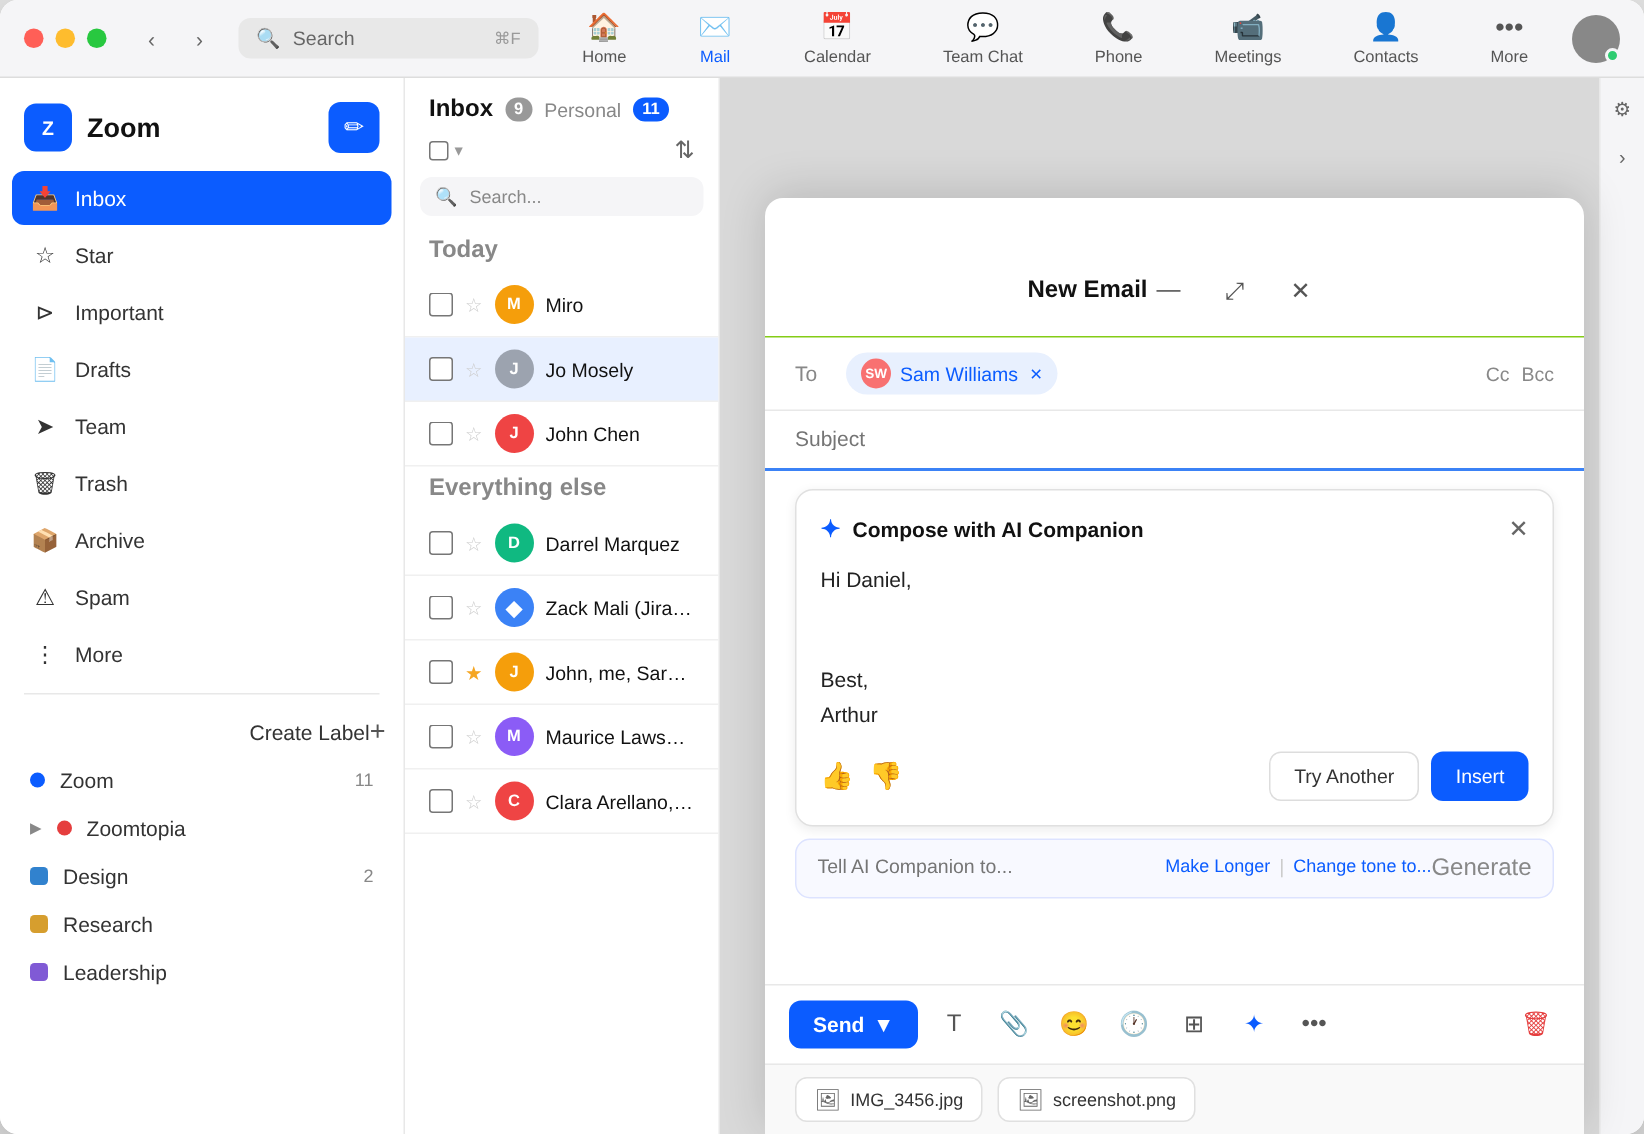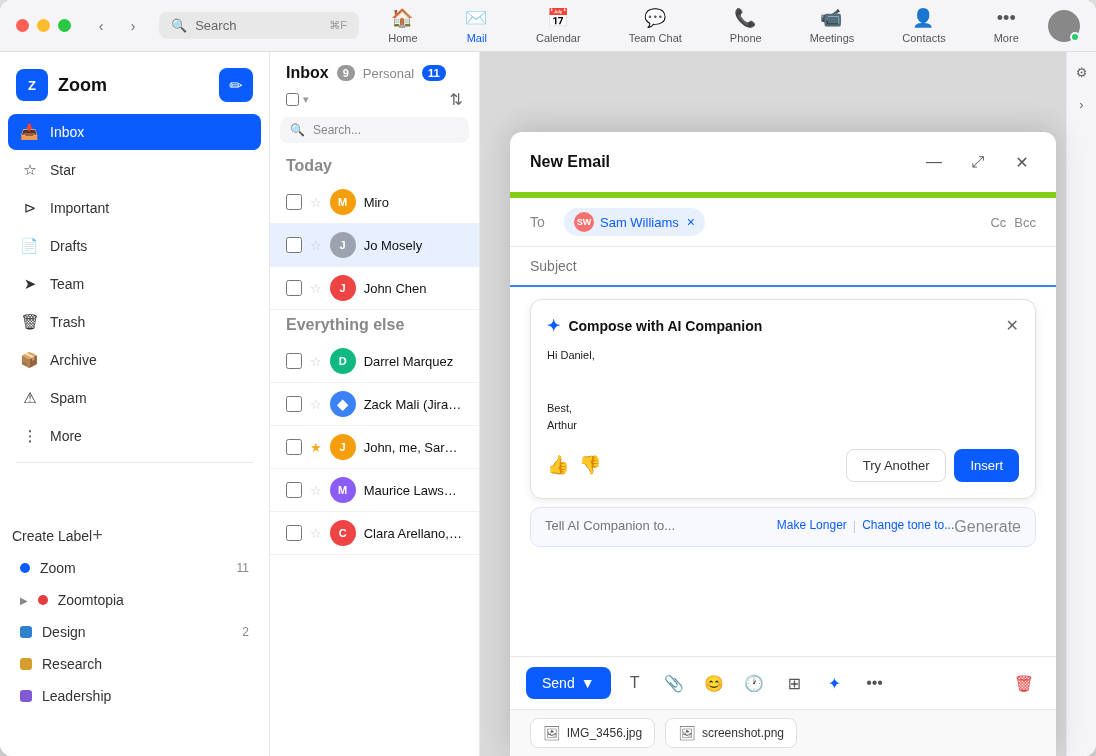--- a/index.html
+++ b/index.html
@@ -25,21 +25,21 @@
     .sidebar-header { display: flex; align-items: center; justify-content: space-between; padding: 8px 16px 12px; }
     .sidebar-brand { display: flex; align-items: center; gap: 10px; }
     .zoom-logo { width: 32px; height: 32px; background: #0b5cff; border-radius: 8px; display: flex; align-items: center; justify-content: center; color: white; font-size: 13px; font-weight: bold; }
     .sidebar-title { font-size: 18px; font-weight: 600; color: #111; }
     .compose-btn { width: 34px; height: 34px; background: #0b5cff; border-radius: 8px; border: none; cursor: pointer; display: flex; align-items: center; justify-content: center; color: white; font-size: 16px; }
     .sidebar-nav { display: flex; flex-direction: column; gap: 2px; padding: 0 8px; }
     .sidebar-item { display: flex; align-items: center; gap: 10px; padding: 9px 12px; border-radius: 8px; cursor: pointer; font-size: 14px; color: #333; }
     .sidebar-item.active { background: #0b5cff; color: white; }
     .sidebar-item-icon { font-size: 15px; width: 20px; text-align: center; }
     .sidebar-divider { height: 1px; background: #e8e8e8; margin: 8px 16px; }
-    .create-label-row { display: flex; align-items: center; justify-content: flex-start; cursor: pointer; padding: 6px 12px; border-radius: 8px; margin-top: 48px; }
+    .create-label-row { display: flex; align-items: center; justify-content: flex-end; cursor: pointer; padding: 6px 12px; border-radius: 8px; }
     .create-label-text { font-size: 14px; color: #333; }
     .label-items { padding: 0 8px; }
     .label-item { display: flex; align-items: center; gap: 10px; padding: 8px 12px; border-radius: 8px; cursor: pointer; font-size: 14px; color: #333; }
     .label-dot { width: 10px; height: 10px; border-radius: 50%; flex-shrink: 0; }
     .label-count { margin-left: auto; font-size: 12px; color: #888; }
     .label-arrow { font-size: 10px; color: #888; }
     .email-list { width: 210px; border-right: 1px solid #e8e8e8; display: flex; flex-direction: column; }
     .email-list-header { padding: 12px 16px 8px; display: flex; align-items: center; justify-content: space-between; }
     .email-list-title { font-size: 16px; font-weight: 600; color: #111; display: flex; align-items: center; gap: 8px; }
     .badge { background: #999; color: white; font-size: 11px; padding: 2px 6px; border-radius: 10px; }
@@ -53,51 +53,51 @@
     .email-row.selected { background: #e8f0ff; }
     .email-checkbox { width: 16px; height: 16px; border: 1px solid #ccc; border-radius: 3px; flex-shrink: 0; }
     .email-star { font-size: 13px; color: #ccc; flex-shrink: 0; }
     .email-star.starred { color: #f5a623; }
     .email-avatar { width: 26px; height: 26px; border-radius: 50%; display: flex; align-items: center; justify-content: center; font-size: 11px; font-weight: bold; color: white; flex-shrink: 0; }
     .email-info { flex: 1; min-width: 0; }
     .email-sender { font-size: 13px; font-weight: 500; color: #111; white-space: nowrap; overflow: hidden; text-overflow: ellipsis; }
     .email-compose-area { flex: 1; position: relative; }
     .compose-overlay { position: absolute; top: 0; left: 0; right: 0; bottom: 0; background: rgba(0,0,0,0.15); z-index: 10; }
     .compose-modal { position: absolute; top: 80px; left: 30px; right: 10px; bottom: 0; background: #fff; border-radius: 12px 12px 0 0; box-shadow: 0 -4px 30px rgba(0,0,0,0.15); z-index: 20; display: flex; flex-direction: column; overflow: hidden; }
-    .compose-header { display: flex; align-items: center; justify-content: space-between; padding: 16px 20px; border-bottom: 6px solid #84cc16; }
+    .compose-header { display: flex; align-items: center; justify-content: center; padding: 16px 20px; border-bottom: 1px solid #84cc16; margin-top: 32px; }
     .compose-title { font-size: 16px; font-weight: 600; color: #111; }
     .compose-header-actions { display: flex; gap: 16px; align-items: center; }
     .compose-header-btn { width: 28px; height: 28px; border: none; background: transparent; cursor: pointer; color: #555; font-size: 16px; display: flex; align-items: center; justify-content: center; border-radius: 4px; }
     .compose-to { display: flex; align-items: center; padding: 10px 20px; border-bottom: 1px solid #e8e8e8; gap: 10px; }
     .compose-label { font-size: 14px; color: #888; width: 24px; }
     .recipient-chip { display: flex; align-items: center; gap: 6px; background: #e8f0fe; border-radius: 16px; padding: 4px 10px; font-size: 13px; color: #0b5cff; }
     .recipient-avatar { width: 20px; height: 20px; border-radius: 50%; background: #f87171; display: flex; align-items: center; justify-content: center; font-size: 9px; color: white; font-weight: bold; }
     .recipient-close { cursor: pointer; color: #0b5cff; font-size: 14px; margin-left: 2px; }
     .cc-bcc { margin-left: auto; display: flex; gap: 8px; font-size: 13px; color: #888; cursor: pointer; }
     .compose-subject { padding: 10px 20px; border-bottom: 2px solid #3b82f6; }
     .subject-input { width: 100%; border: none; outline: none; font-size: 14px; color: #888; background: transparent; }
     .compose-body { flex: 1; padding: 12px 20px; position: relative; overflow: hidden; }
     .ai-companion-panel { background: #fff; border: 1px solid #e0e0e0; border-radius: 12px; padding: 16px; margin-bottom: 8px; box-shadow: 0 2px 8px rgba(0,0,0,0.08); }
     .ai-panel-header { display: flex; align-items: center; justify-content: space-between; margin-bottom: 12px; }
     .ai-panel-title { display: flex; align-items: center; gap: 8px; font-size: 14px; font-weight: 600; color: #111; }
     .ai-icon { color: #0b5cff; font-size: 16px; }
     .ai-close-btn { border: none; background: transparent; cursor: pointer; color: #666; font-size: 16px; }
-    .ai-text { font-size: 11px; color: #222; line-height: 1.6; }
+    .ai-text { font-size: 14px; color: #222; line-height: 1.6; }
     .ai-actions { display: flex; align-items: center; justify-content: space-between; margin-top: 14px; }
     .ai-feedback { display: flex; gap: 10px; }
     .feedback-btn { border: none; background: transparent; cursor: pointer; font-size: 18px; color: #888; }
     .ai-btn-group { display: flex; gap: 8px; }
     .try-another-btn { padding: 8px 16px; border: 1px solid #ddd; border-radius: 8px; background: #fff; cursor: pointer; font-size: 13px; color: #333; }
     .insert-btn { padding: 8px 16px; border: none; border-radius: 8px; background: #0b5cff; cursor: pointer; font-size: 13px; color: white; font-weight: 500; }
     .ai-prompt-area { display: flex; align-items: flex-start; background: #f8f9ff; border: 1px solid #dde3ff; border-radius: 10px; padding: 10px 14px; margin-top: 8px; }
     .ai-prompt-input { flex: 1; border: none; background: transparent; outline: none; font-size: 13px; color: #888; }
     .ai-quick-btn { font-size: 12px; color: #0b5cff; cursor: pointer; background: none; border: none; padding: 0; }
     .ai-generate-btn { border: none; background: transparent; cursor: pointer; font-size: 16px; color: #888; align-self: flex-end; }
     .compose-toolbar { display: flex; align-items: center; padding: 10px 16px; border-top: 1px solid #e8e8e8; gap: 8px; }
-    .send-btn { display: flex; align-items: center; gap: 6px; padding: 8px 16px; background: #0b5cff; color: white; border: none; border-radius: 8px; cursor: pointer; font-size: 14px; font-weight: 400; }
+    .send-btn { display: flex; align-items: center; gap: 6px; padding: 8px 16px; background: #0b5cff; color: white; border: none; border-radius: 8px; cursor: pointer; font-size: 14px; font-weight: 700; }
     .toolbar-icon-btn { width: 32px; height: 32px; border: none; background: transparent; cursor: pointer; color: #555; font-size: 16px; display: flex; align-items: center; justify-content: center; border-radius: 6px; }
     .toolbar-spacer { flex: 1; }
     .delete-btn { color: #e53e3e; }
     .attachment-bar { display: flex; gap: 10px; padding: 8px 20px; border-top: 1px solid #e8e8e8; background: #f9f9f9; }
     .attachment-item { display: flex; align-items: center; gap: 6px; background: #fff; border: 1px solid #e0e0e0; border-radius: 8px; padding: 6px 12px; font-size: 12px; color: #333; }
     .attachment-icon { font-size: 14px; color: #666; }
     .right-panel { width: 30px; background: #f5f5f7; border-left: 1px solid #e8e8e8; display: flex; flex-direction: column; align-items: center; padding: 8px 0; gap: 8px; }
     .right-panel-btn { width: 24px; height: 24px; display: flex; align-items: center; justify-content: center; cursor: pointer; color: #666; font-size: 13px; border-radius: 4px; }
     input[type=checkbox] { accent-color: #0b5cff; }
     .prompt-content { display: flex; flex-direction: column; width: 100%; }

